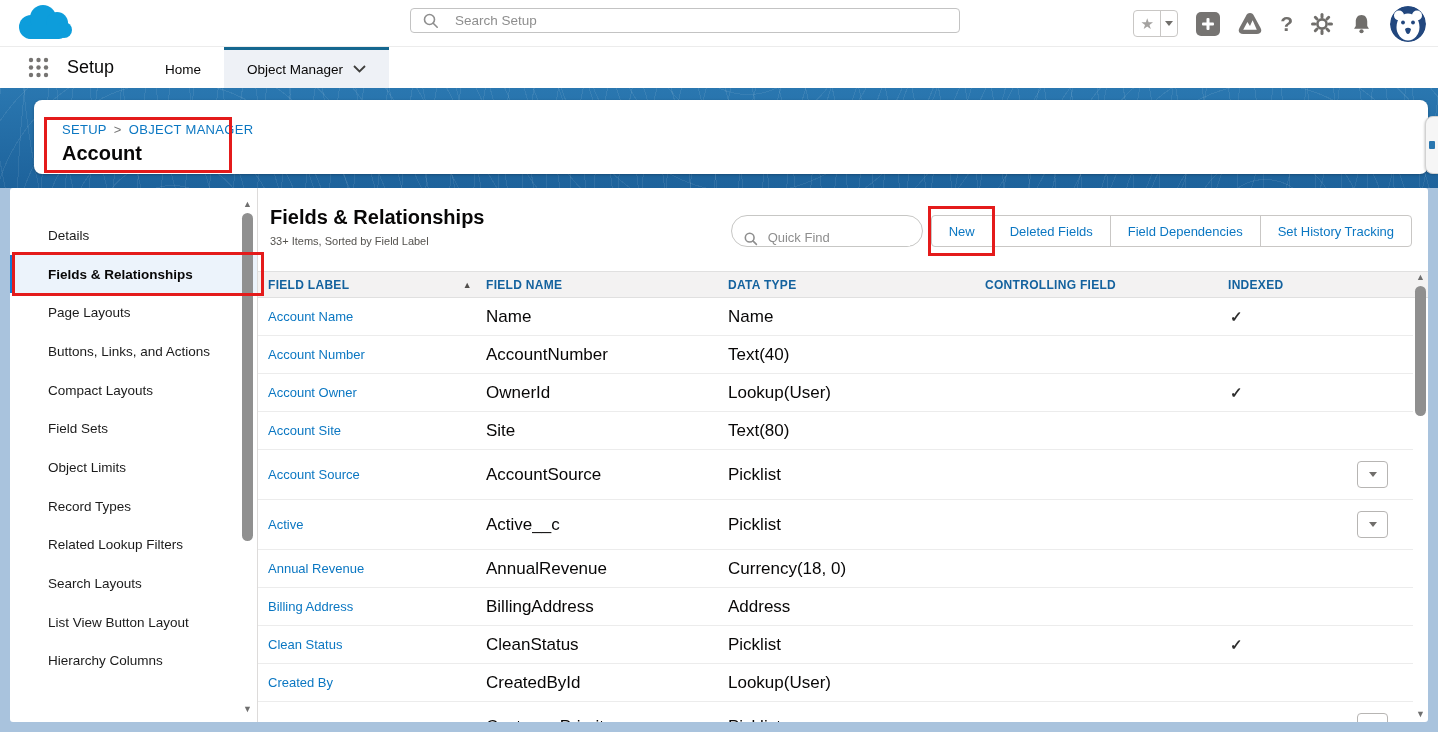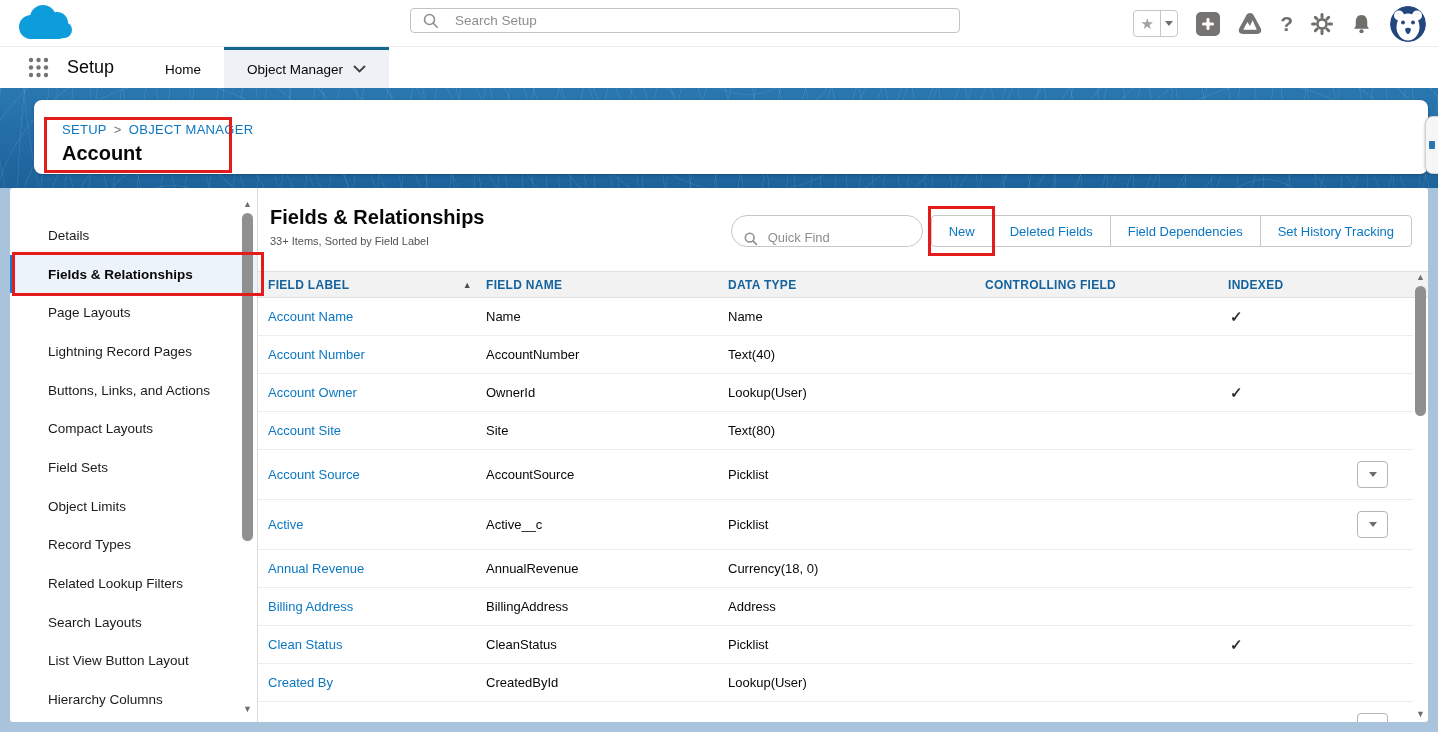--- a/index.html
+++ b/index.html
@@ -78,21 +78,21 @@
   
   .grid-cols { display:grid; grid-template-columns:218px 242px 257px 243px 1fr 56px; }
   .thead { position:absolute; top:83px; left:0; right:0; height:27px; align-items:center;
     background:#f3f2f2; border-top:1px solid #e0e0e0; border-bottom:1px solid #e0e0e0;
     font-size:12px; font-weight:700; color:#14629e; letter-spacing:.3px; padding-left:10px; padding-right:15px; }
   .th-first { display:flex; align-items:center; justify-content:space-between; padding-right:14px; }
   .sort-arrow { font-size:9px; color:#514f4d; }
   .rows { position:absolute; top:110px; left:0; right:15px; bottom:0; overflow:hidden; }
   .row { align-items:center; padding-left:10px; border-bottom:1px solid #ececec; height:38px; }
   .row.tall { height:50px; }
-  .cell { font-size:13px; color:#080707; overflow:hidden; text-overflow:ellipsis; white-space:nowrap; }
+  .cell { font-size:17px; color:#080707; overflow:hidden; text-overflow:ellipsis; white-space:nowrap; }
   .cell-link { font-size:13px; color:#0b77c2; cursor:pointer; }
   .cell-check { font-size:15px; font-weight:bold; color:#2e2e2e; padding-left:2px; }
   .menu-btn { width:31px; height:27px; border:1px solid #b7b5b3; border-radius:4px; background:#fff;
     display:flex; align-items:center; justify-content:center; cursor:pointer; }
   .tscroll { position:absolute; right:0; top:85px; bottom:3px; width:15px; display:flex;
     flex-direction:column; align-items:center; }
   .tscroll .thumb { width:11px; height:130px; background:#8f8f8f; border-radius:6px; margin-top:4px; }
   .icon-svg { display:block; }
 </style>
 </head>
@@ -223,23 +223,20 @@
           <span>Details</span>
         </div>
         <div class="side-item selected">
           <span>Fields &amp; Relationships</span>
           <div class="annotation" style="inset: -3px -7px -3px -2px;"></div>
         </div>
         <div class="side-item">
           <span>Page Layouts</span>
         </div>
         <div class="side-item">
-          <span>Lightning Record Pages</span>
-        </div>
-        <div class="side-item">
           <span>Buttons, Links, and Actions</span>
         </div>
         <div class="side-item">
           <span>Compact Layouts</span>
         </div>
         <div class="side-item">
           <span>Field Sets</span>
         </div>
         <div class="side-item">
           <span>Object Limits</span>

